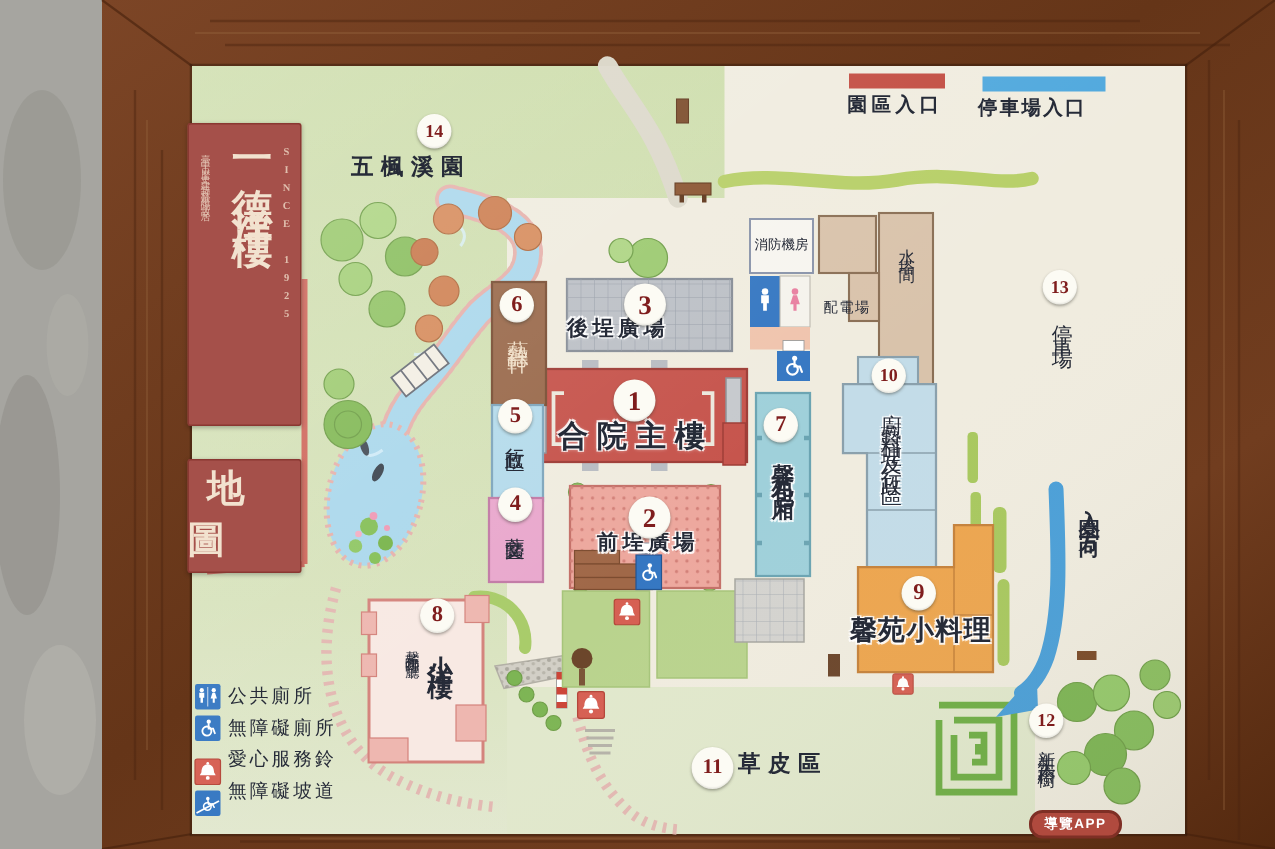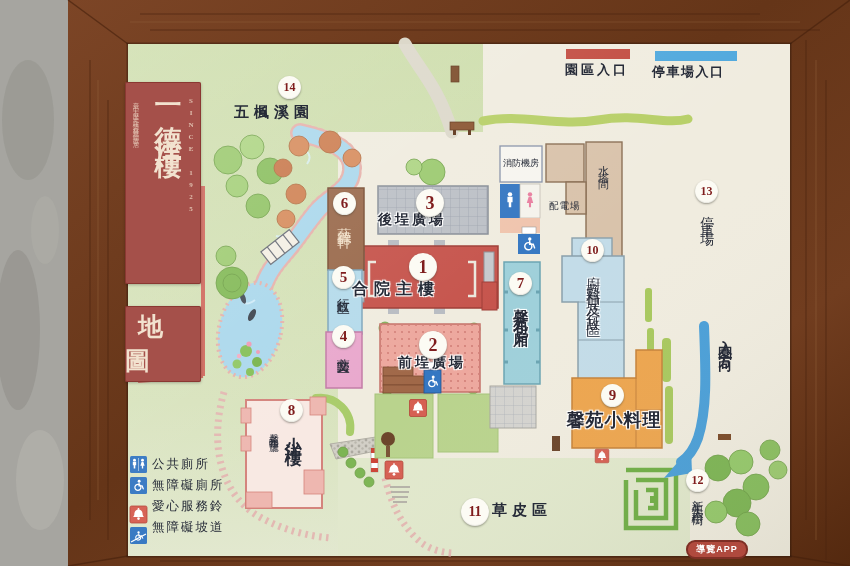--- a/index.html
+++ b/index.html
@@ -407,21 +407,21 @@
 <div class="cmark med two" style="left:686px;top:469px;">
       <span>12</span>
     </div>
 <div class="cmark med two" style="left:695px;top:180px;">
       <span>13</span>
     </div>
 <div class="cmark med two" style="left:278px;top:76px;">
       <span>14</span>
     </div>
 
-<div class="lbl halo" style="left:352px;top:281px;width:144px;font-size:16px;font-weight:bold;letter-spacing:6px;">合院主樓</div>
+<div class="lbl halo" style="left:352px;top:281px;width:144px;text-align:center;font-size:20px;font-weight:bold;letter-spacing:6px;">合院主樓</div>
 <div class="lbl halo" style="left:382px;top:356px;width:100px;text-align:center;font-size:14px;font-weight:bold;letter-spacing:3px;">前埕廣場</div>
 <div class="lbl halo" style="left:378px;top:213px;width:104px;text-align:left;font-size:14px;font-weight:bold;letter-spacing:3px;">後埕廣場</div>
 <div class="lbl v" style="left:336px;top:348px;font-size:13px;letter-spacing:1.5px;">藝文區</div>
 <div class="lbl v" style="left:336px;top:288px;font-size:13px;letter-spacing:2px;">行政區</div>
 <div class="lbl v" style="left:336px;top:216px;font-size:14px;letter-spacing:4px;color:#f2e2cc;">藝德軒</div>
 <div class="lbl v halo" style="left:512px;top:297px;font-size:15px;font-weight:bold;letter-spacing:7px;">馨苑包廂</div>
 <div class="lbl v" style="left:284px;top:423px;font-size:17px;font-weight:bold;letter-spacing:6px;">小洋樓</div>
 <div class="lbl v" style="left:268px;top:426px;font-size:9.5px;letter-spacing:2px;">馨苑咖啡廳</div>
 <div class="lbl halo" style="left:566px;top:411px;width:96px;text-align:center;font-size:18px;font-weight:bold;letter-spacing:1px;">馨苑小料理</div>
 <div class="lbl v halo" style="left:585px;top:265px;font-size:14px;letter-spacing:7px;">廚藝料理及行政區</div>

